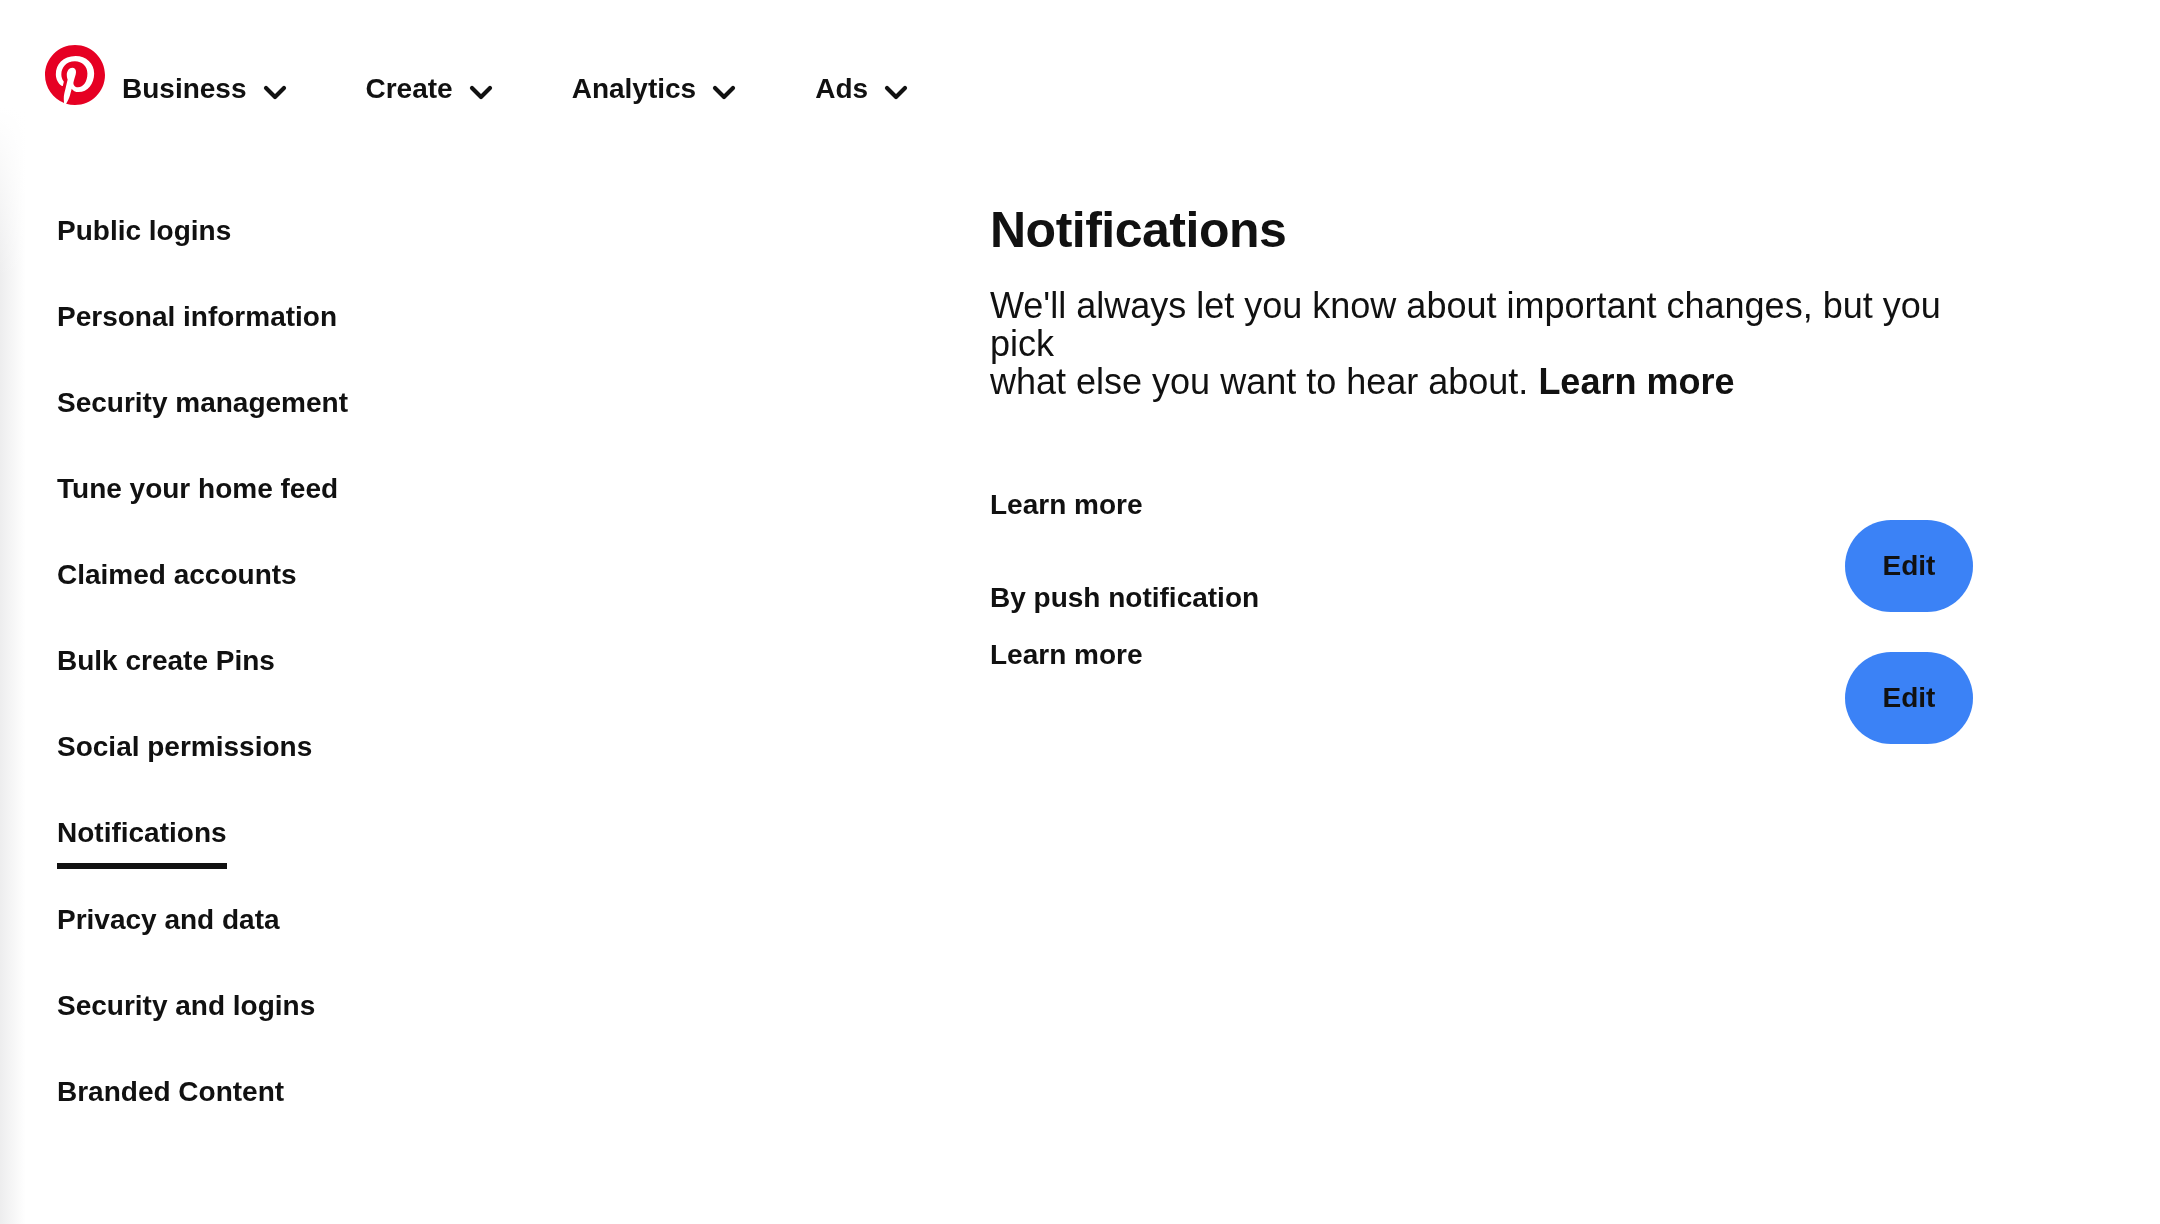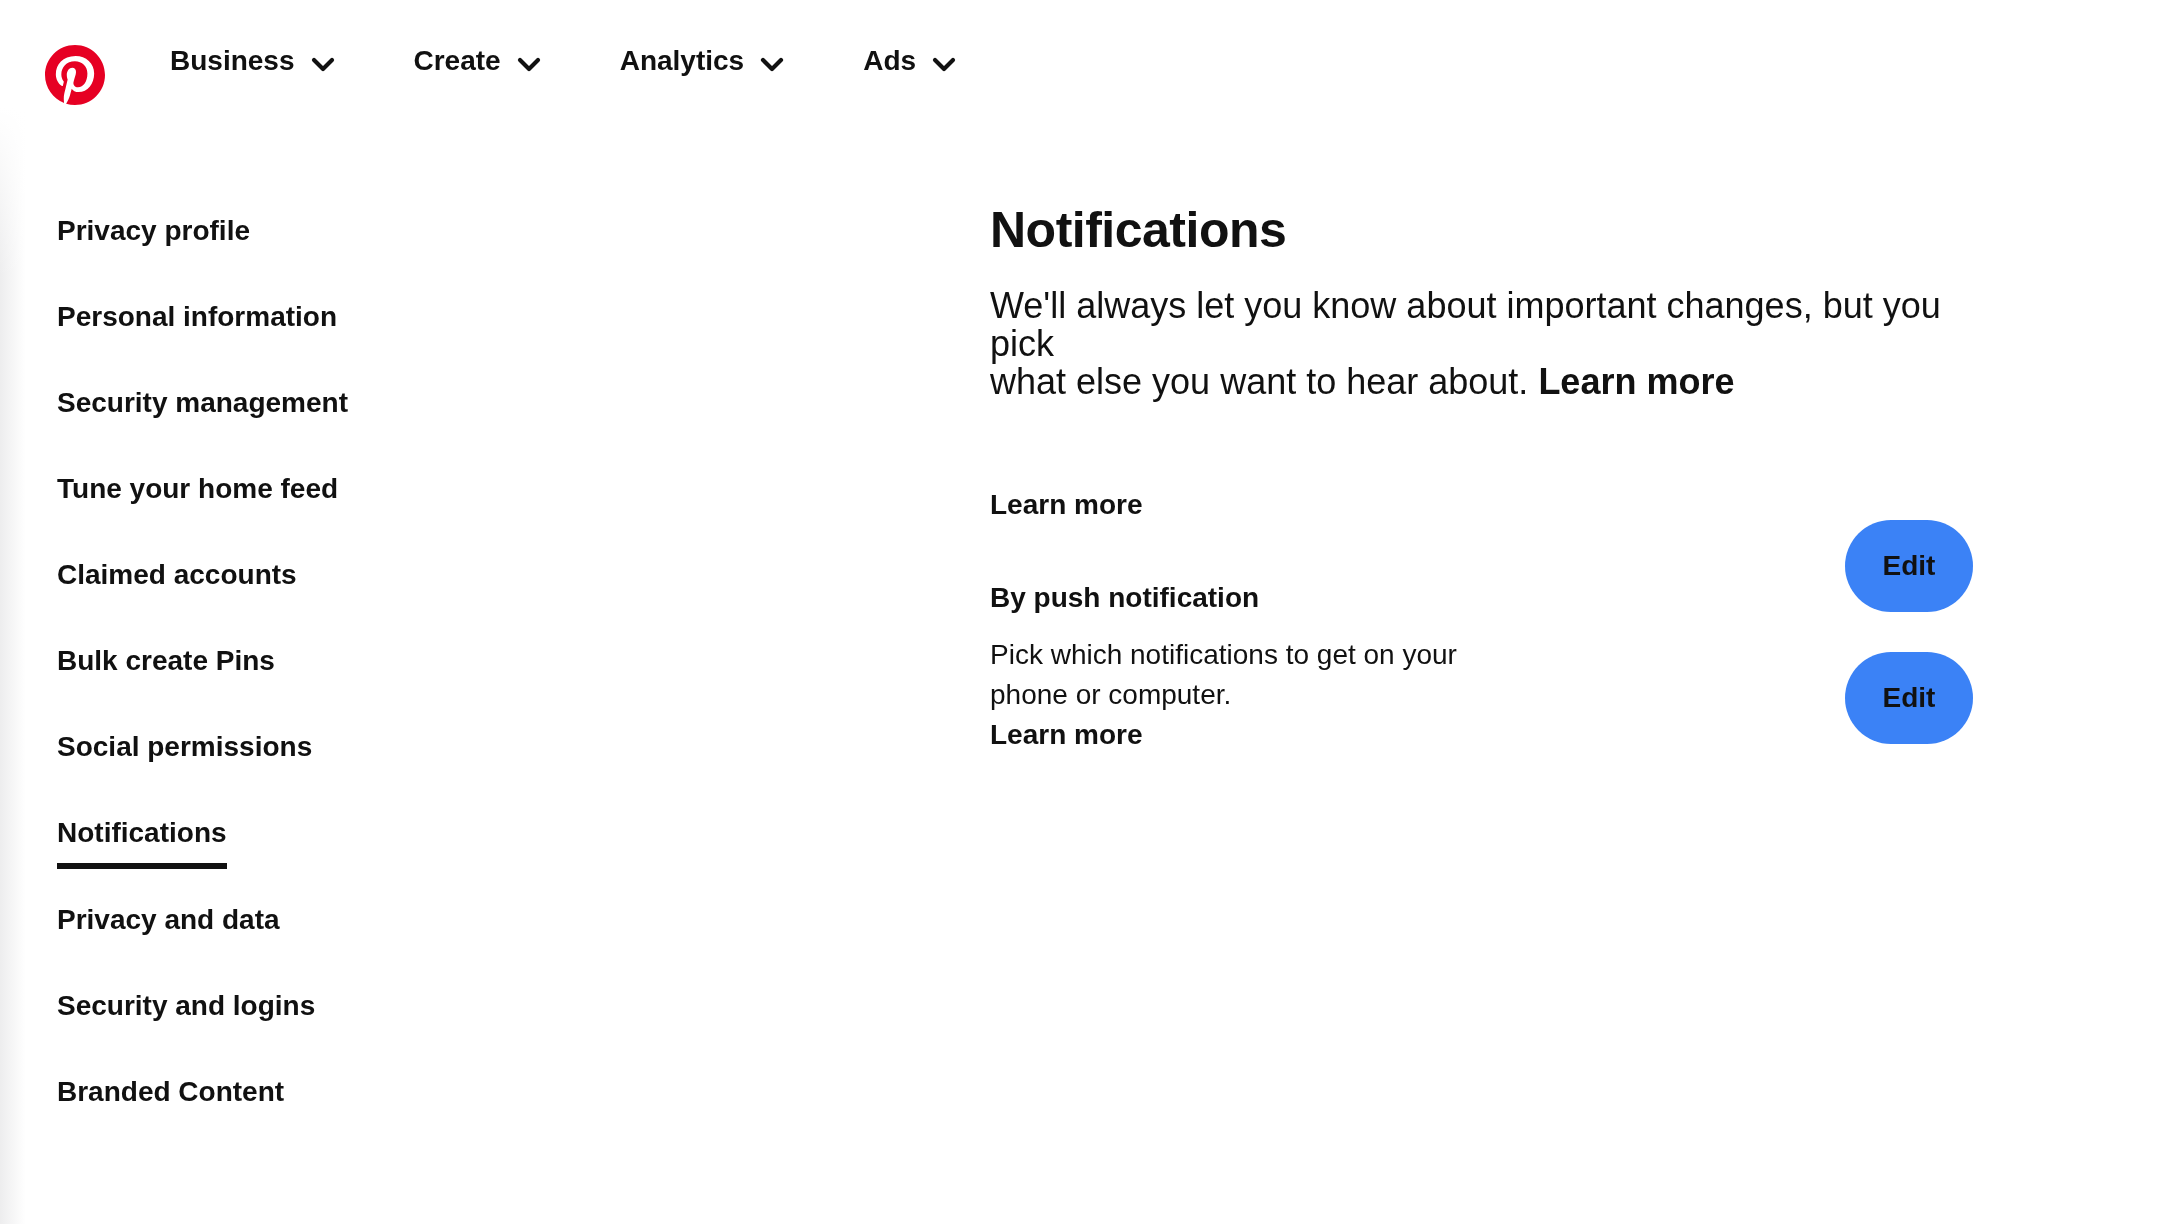--- a/index.html
+++ b/index.html
@@ -9,24 +9,23 @@
     height: 1224px;
     position: relative;
     overflow: hidden;
     font-family: "Liberation Sans", "DejaVu Sans", sans-serif;
     color: #111111;
   }
 
   
   .topnav {
     display: flex;
-    align-items: flex-start;
+    align-items: flex-end;
     padding: 45px 12px 0 45px;
     height: 105px;
-    gap: 48px;
   }
   .logo {
     width: 60px;
     height: 60px;
     margin-right: 17px;
     flex: none;
     cursor: pointer;
   }
   .nav-items { display: flex; align-items: center; gap: 78px; }
   .nav-item {
@@ -171,21 +170,21 @@
         </svg>
     </div>
   </nav>
 </header>
 
 <div class="edge-shadow"></div>
 
 <div class="layout">
 
   <aside class="sidebar">
-    <div class="side-item"><span>Privacy profile</span></div>
+    <div class="side-item"><span>Public logins</span></div>
     <div class="side-item"><span>Personal information</span></div>
     <div class="side-item"><span>Security management</span></div>
     <div class="side-item"><span>Tune your home feed</span></div>
     <div class="side-item"><span>Claimed accounts</span></div>
     <div class="side-item"><span>Bulk create Pins</span></div>
     <div class="side-item"><span>Social permissions</span></div>
     <div class="side-item active"><span>Notifications</span></div>
     <div class="side-item"><span>Privacy and data</span></div>
     <div class="side-item"><span>Security and logins</span></div>
     <div class="side-item"><span>Branded Content</span></div>
@@ -196,22 +195,18 @@
 
     <p class="intro"><span>We'll always let you know about important changes, but you pick</span><br><span>what else you want to hear about.</span> <span class="learn-inline">Learn more</span></p>
 
     <section class="section section-email">
       <span class="learn-block">Learn more</span>
       <button class="edit-btn">Edit</button>
     </section>
 
     <section class="section section-push">
       <h3 class="section-title">By push notification</h3>
-      <p class="section-desc">
-          <span>Pick which notifications to get on your</span>
-          <span>phone or computer.</span>
-        </p>
       <span class="learn-block">Learn more</span>
       <button class="edit-btn">Edit</button>
     </section>
   </main>
 
 </div>
 
 </body></html>

